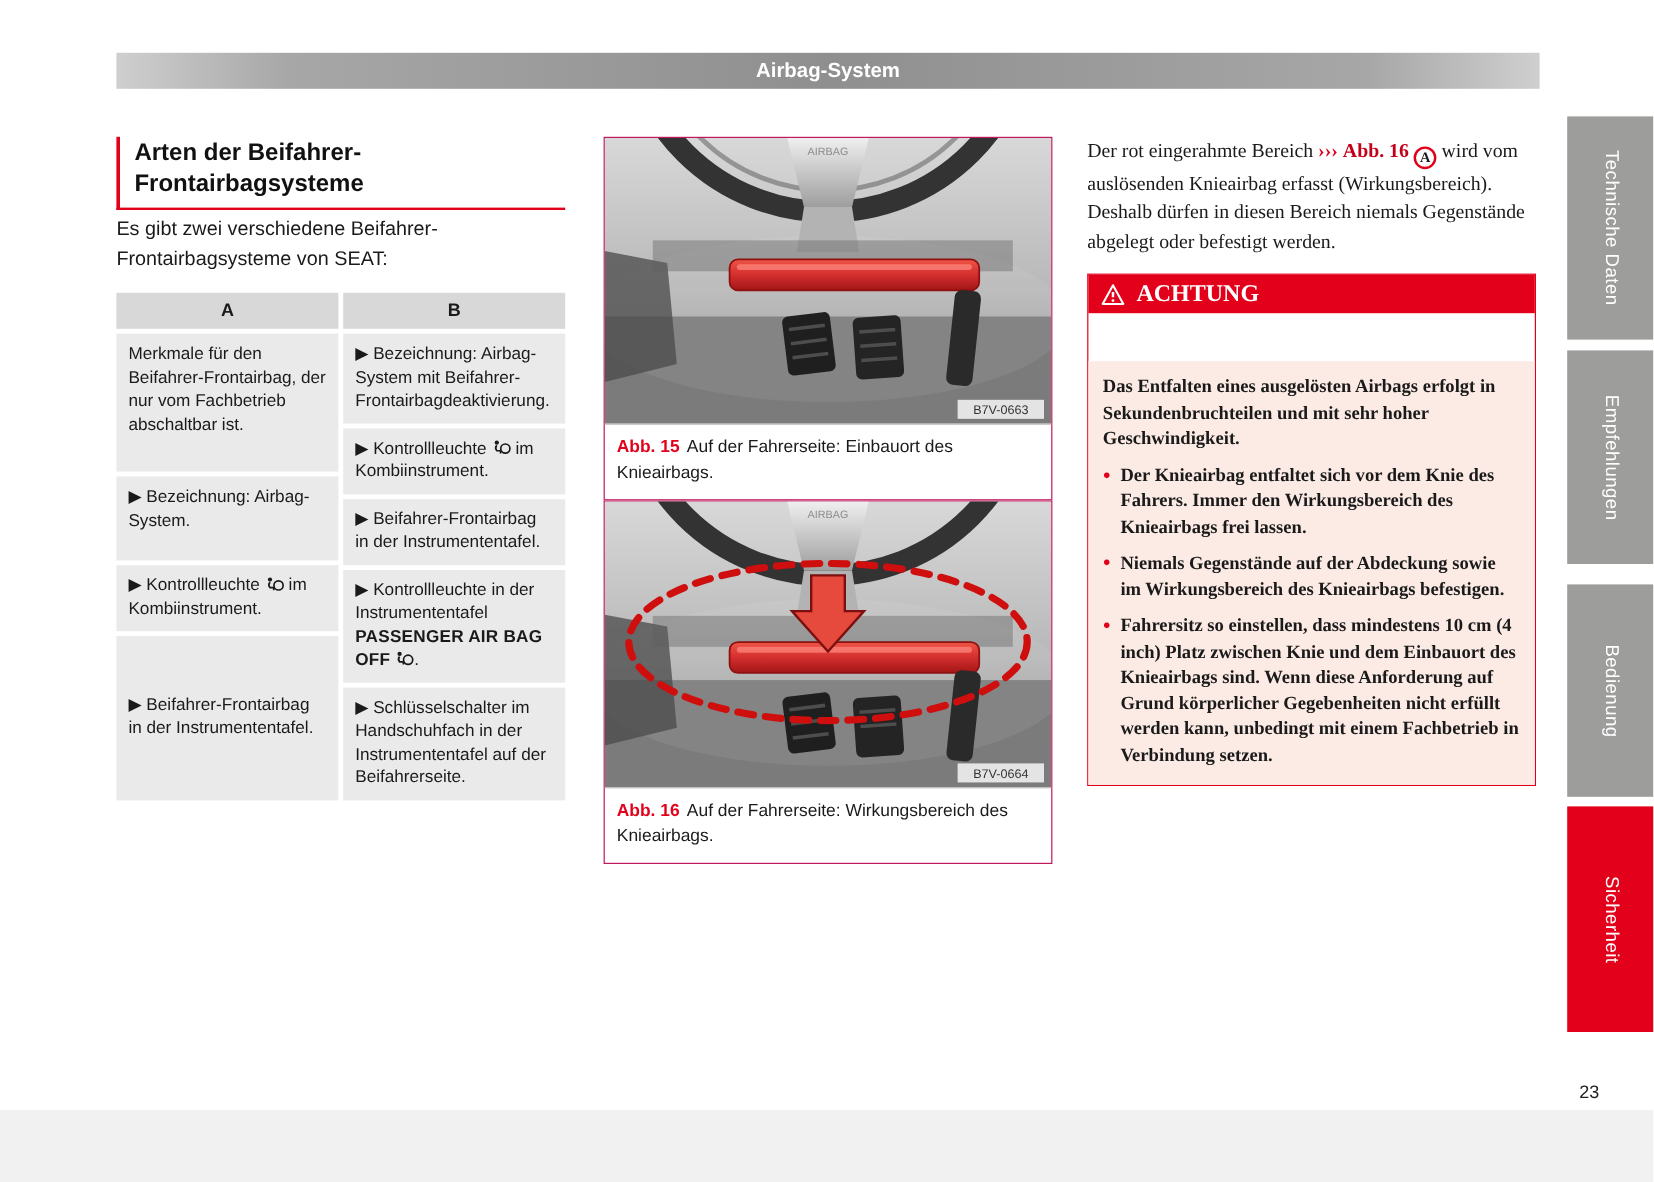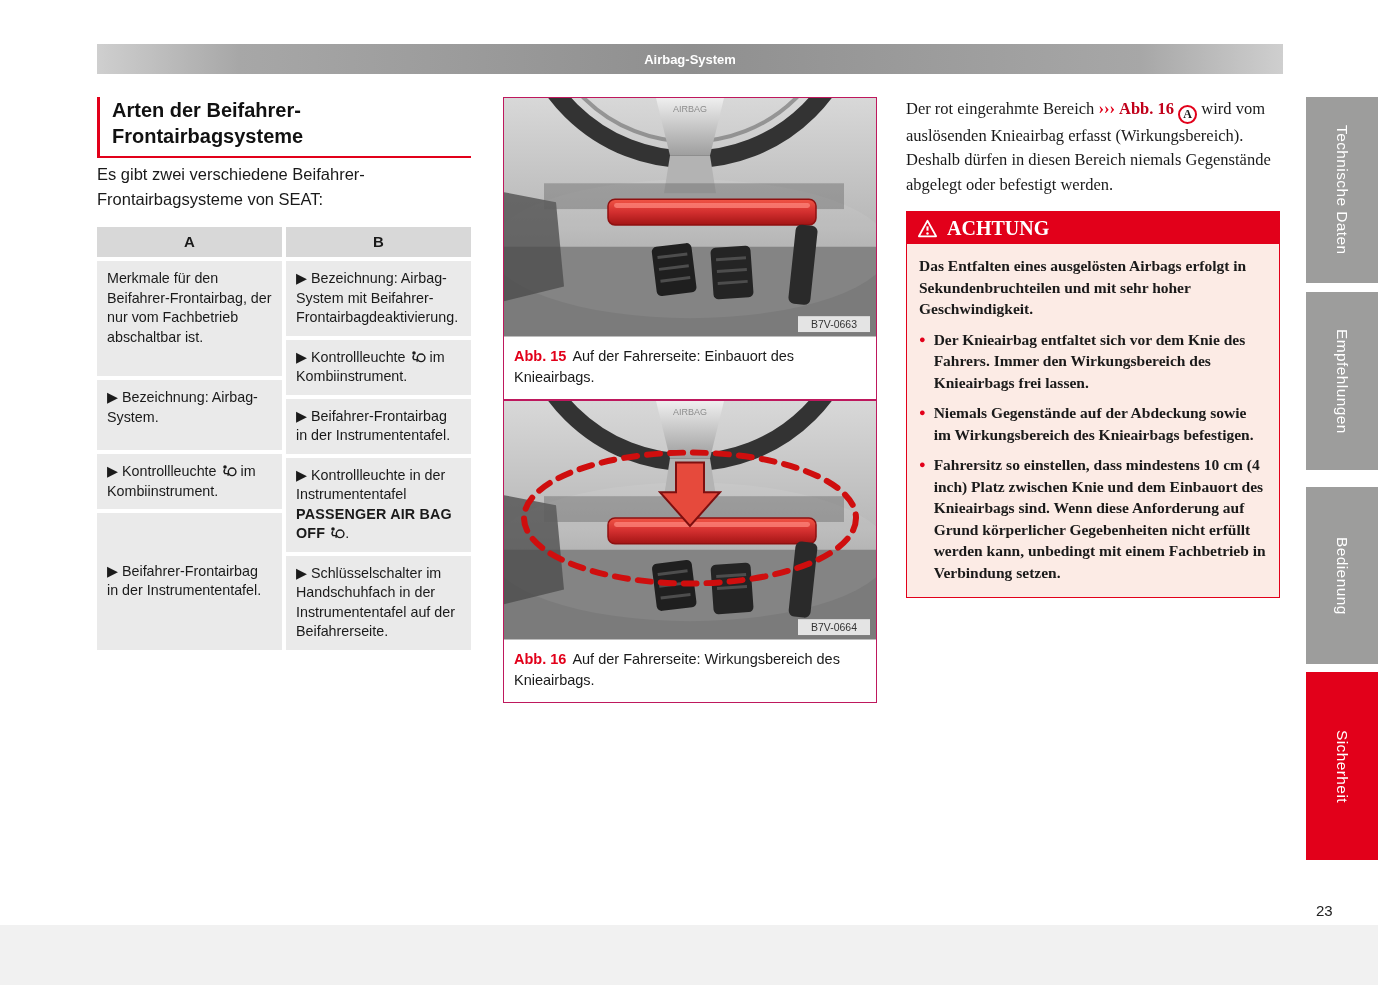--- a/index.html
+++ b/index.html
@@ -4,24 +4,24 @@
 <style>
   * { margin:0; padding:0; box-sizing:border-box; }
   body { background:#ffffff; font-family:"Liberation Sans", sans-serif; color:#1a1a1a; }
   .page { position:relative; width:1378px; height:985px; background:#ffffff; overflow:hidden; }
   .outer-margin { position:absolute; left:0; top:925px; width:100%; height:60px; background:#f1f1f1; }
 
   
   .header-bar { position:absolute; left:97px; top:44px; width:1186px; height:30px;
     background:linear-gradient(to right,#cfcfcf 0%,#a7a7a7 12%,#8f8f8f 50%,#a7a7a7 88%,#cfcfcf 100%);
     display:flex; align-items:center; justify-content:center; }
-  .header-bar span { color:#ffffff; font-weight:bold; font-size:13px; }
-
-  
-  .col { position:absolute; top:97px; width:374px; }
+  .header-bar span { color:#ffffff; font-weight:bold; font-size:17px; }
+
+  
+  .col { position:absolute; top:114px; width:374px; }
   .col-left { left:97px; } .col-mid { left:503px; } .col-right { left:906px;font-family:Liberation Serif, serif; }
 
   .section-heading { border-left:3px solid #e2001a; border-bottom:2px solid #e2001a;
     padding:0 0 7px 12px; font-size:20px; line-height:26px; font-weight:bold; color:#111; }
 
   .body-text { font-size:16.5px; line-height:24.5px; color:#1a1a1a; }
   .intro { margin-top:4px; }
 
   .ref-arrows { color:#e2001a; font-weight:bold; }
   .ref-red { color:#c1001a; font-weight:bold; }
@@ -44,21 +44,21 @@
   .figure { margin-top:0; border:1px solid #be185d; background:#fff; }
   .fig-img { display:block; width:372px; height:238px; }
   .fig-caption { padding:9px 10px 11px 10px; font-size:14.5px; line-height:21px; border-top:1px solid #bdbdbd; }
   .fig-label { color:#e2001a; font-weight:bold; margin-right:6px; }
   .mid-para { margin-top:18px; }
 
   
   .warning-box { margin-top:14px; border:1px solid #e2001a; }
   .warn-header { background:#e2001a; height:32px; display:flex; align-items:center; gap:9px; padding:0 10px; }
   .warn-header span { color:#fff; font-weight:bold; font-size:20px; }
-  .warn-body { background:#fcebe5; padding:11px 12px 14px 12px; }
+  .warn-body { background:#fcebe5; padding:11px 12px 14px 12px;margin-top:40px; }
   .warn-intro { font-weight:bold; font-size:15.5px; line-height:21.5px; }
   .warn-item { display:flex; gap:8px; margin-top:9px; }
   .warn-dot { color:#e2001a; font-size:11px; line-height:21.5px; flex:0 0 auto; }
   .warn-text { font-weight:bold; font-size:15.5px; line-height:21.5px; }
 
   
   .side-tab { position:absolute; left:1306px; width:72px; background:#9d9d9c;
     display:flex; align-items:center; justify-content:center; cursor:pointer; }
   .side-tab span { writing-mode:vertical-rl; color:#fff; font-size:15.5px; letter-spacing:0.4px; white-space:nowrap; }
   .side-tab.active { background:#e2001a; }

